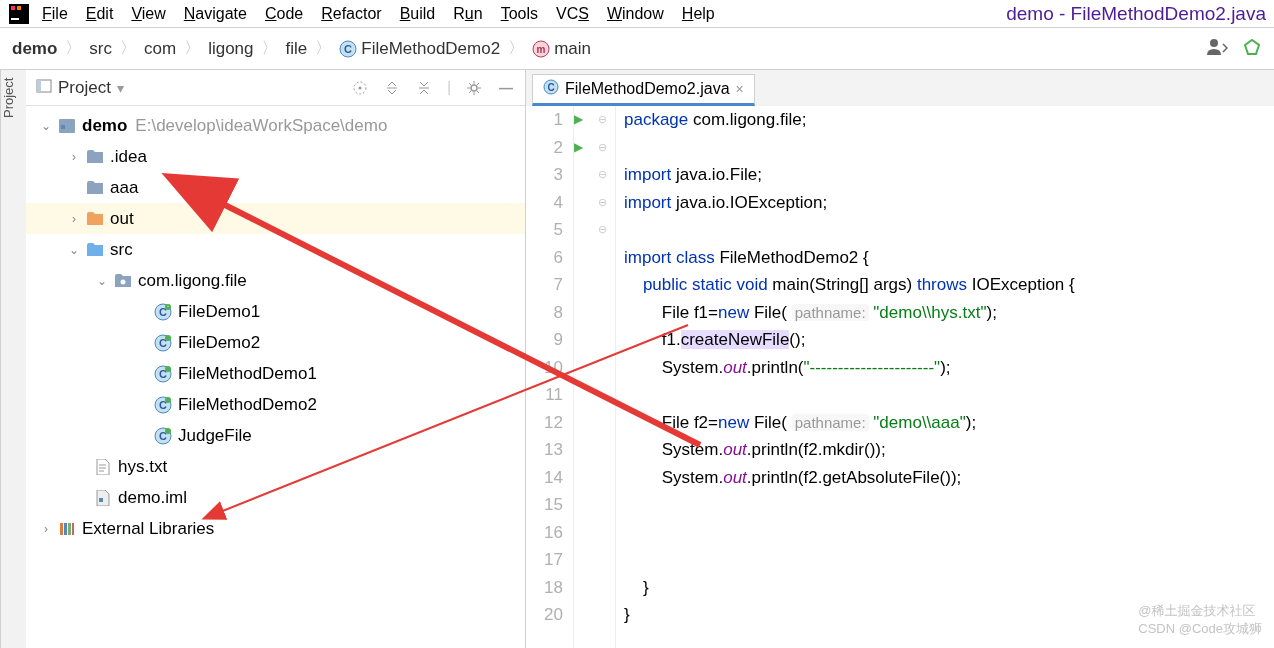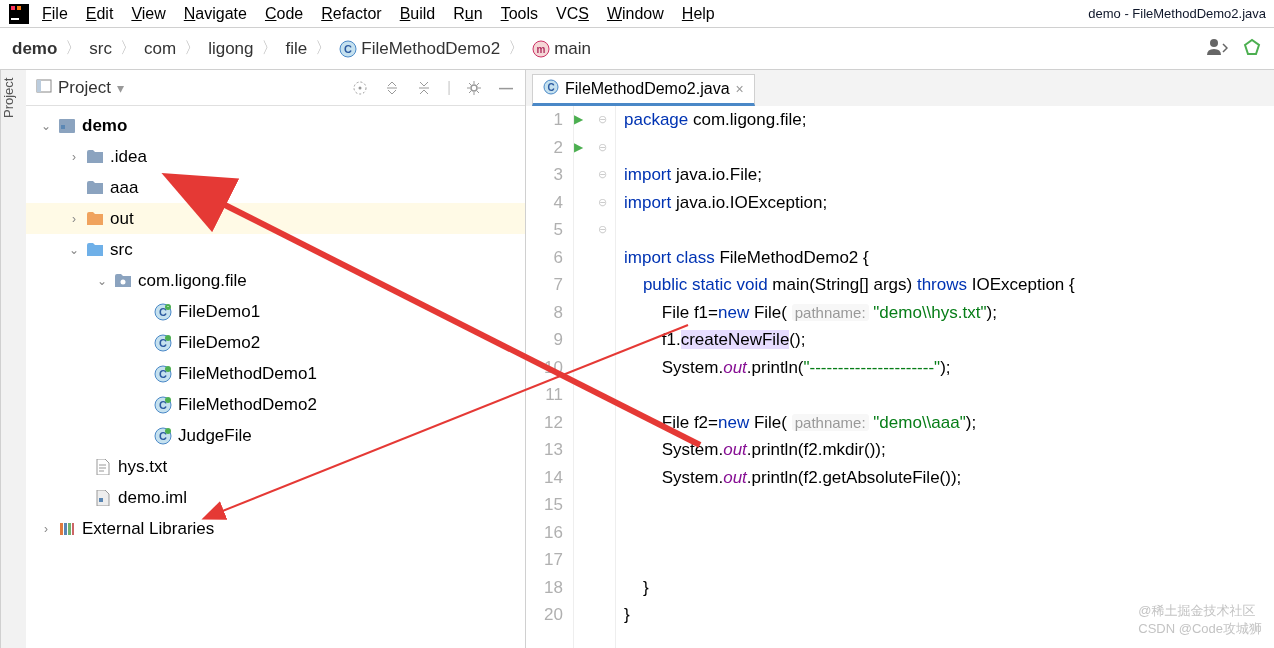--- a/index.html
+++ b/index.html
@@ -2,21 +2,21 @@
 <html><head>
 <meta charset="utf-8">
 <style>
 * { margin: 0; padding: 0; box-sizing: border-box; font-family: "Segoe UI", Arial, sans-serif; }
 body { width: 1274px; height: 648px; background: #fff; font-size: 14px; overflow: hidden; position: relative; }
 
 .menubar { height: 28px; display: flex; align-items: center; padding: 0 8px; border-bottom: 1px solid #d0d0d0; }
 .ij-logo { width: 22px; height: 22px; margin-right: 12px; display: flex; align-items: center; justify-content: center; }
 .menubar .menu-item { margin-right: 18px; font-size: 16px; cursor: pointer; }
 .menubar .menu-item .underline { text-decoration: underline; }
-.menubar .title { margin-left: auto; color: #0f172a; font-size: 13px; }
+.menubar .title { margin-left: auto; color: #4c1d95; font-size: 19px; }
 
 .breadcrumb-bar { height: 42px; display: flex; align-items: center; padding: 0 12px; border-bottom: 1px solid #d0d0d0; }
 .breadcrumb-bar .crumb { font-size: 17px; color: #333; }
 .breadcrumb-bar .sep { color: #bbb; margin: 0 8px; font-size: 16px; }
 .breadcrumb-bar .crumb.bold { font-weight: bold; }
 .bc-icon { display: inline-flex; align-items: center; margin-right: 4px; vertical-align: middle; }
 .bc-right { margin-left: auto; display: flex; gap: 14px; color: #333; }
 
 .main { display: flex; height: calc(100% - 70px); }
 
@@ -173,20 +173,21 @@
     <div class="tree">
       <div class="tree-row bold" style="padding-left:10px">
         <span class="tw">⌄</span>
         <span class="ic">
             <svg width="16" height="14">
               <rect width="16" height="14" class="folder-svg" rx="1"></rect>
               <rect x="2" y="6" width="4" height="4" fill="#5b87b4"></rect>
             </svg>
           </span>
         <span class="label">demo</span>
+        <span class="path">E:\develop\ideaWorkSpace\demo</span>
       </div>
       <div class="tree-row" style="padding-left:38px">
         <span class="tw">›</span>
         <span class="ic">
             <svg width="16" height="13">
               <path d="M0 2 Q0 0 2 0 L6 0 L8 2 L16 2 L16 13 L0 13 Z" class="folder-svg"></path>
             </svg>
           </span>
         <span class="label">.idea</span>
       </div>

